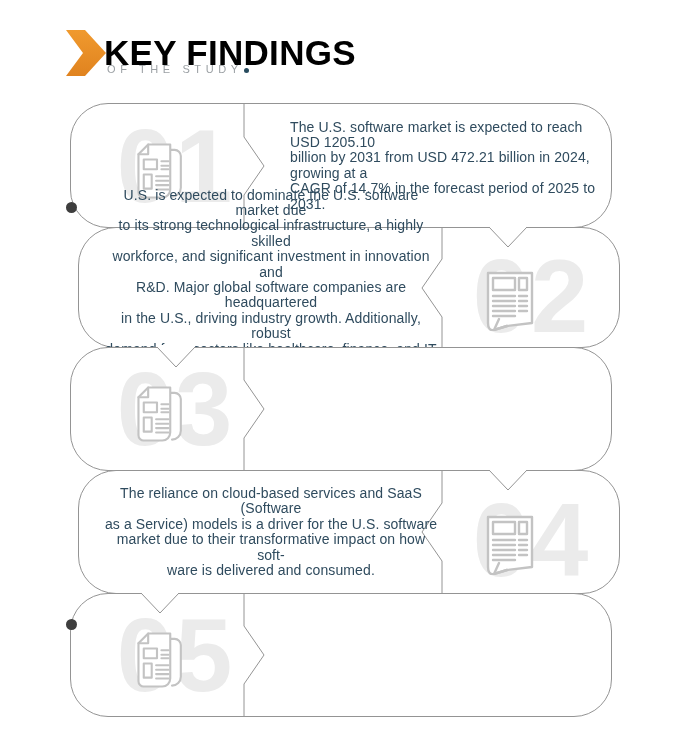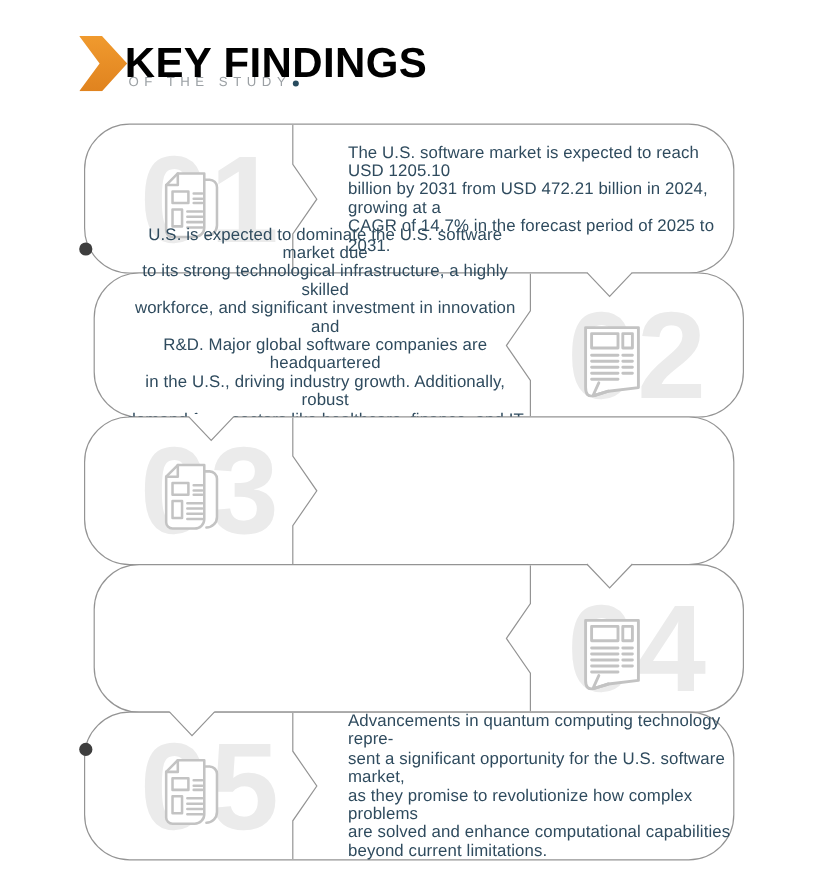--- a/index.html
+++ b/index.html
@@ -152,43 +152,42 @@
         <path d="M21,55 L8,59 L13,48"></path>
         <rect x="7" y="7" width="22" height="12"></rect>
         <rect x="33" y="7" width="8" height="12"></rect>
         <path d="M7,25 H29 M7,30 H29 M7,35 H29 M7,40 H29 M7,45 H29"></path>
         <path d="M33,25 H41 M33,30 H41 M33,35 H41 M33,40 H41"></path>
       </g>
     </svg>
     <svg class="divider" width="22" height="122" viewBox="0 0 22 122">
       <path d="M21,0 V32 L1,61 L21,90 V122" fill="none" stroke="#949494"></path>
     </svg>
+    <p class="txt">The reliance on cloud-based services and SaaS (Software
+as a Service) models is a driver for the U.S. software
+market due to their transformative impact on how soft-
+ware is delivered and consumed.</p>
   </section>
 
   <section class="bubble odd b5">
     <div class="num">05</div>
     <svg class="news" width="56" height="60" viewBox="0 0 62 68">
       <g stroke="#C3C3C3" stroke-width="2.4" fill="none" stroke-linejoin="round" stroke-linecap="round">
         <path d="M46,10 h5 a7,7 0 0 1 7,7 v36 a10,10 0 0 1 -10,10" fill="#fff"></path>
         <path d="M21,4 H46 V55 a9,9 0 0 1 -9,9 H16 a6,6 0 0 1 -6,-6 V15 Z" fill="#fff"></path>
         <path d="M21,4 V15 H10"></path>
         <rect x="16" y="21" width="15" height="11"></rect>
         <path d="M36,23 H44 M36,28 H44 M36,32 H44"></path>
         <rect x="16" y="38" width="9" height="16"></rect>
         <path d="M30,40 H44 M30,45 H44 M30,50 H44 M30,55 H44"></path>
       </g>
     </svg>
     <svg class="divider" width="22" height="122" viewBox="0 0 22 122">
       <path d="M1,0 V32 L21,61 L1,90 V122" fill="none" stroke="#949494"></path>
     </svg>
-    <p class="txt">Advancements in quantum computing technology repre-
-sent a significant opportunity for the U.S. software market,
-as they promise to revolutionize how complex problems
-are solved and enhance computational capabilities
-beyond current limitations.</p>
   </section>
 
   <svg class="tail tail-1" viewBox="0 0 40 24">
     <polygon points="1,0 39,0 39,2 20,22 1,2" fill="#fff"></polygon>
     <path d="M1,2 L20,22 L39,2" fill="none" stroke="#949494"></path>
   </svg>
   <svg class="tail tail-2" viewBox="0 0 40 24">
     <polygon points="1,0 39,0 39,2 20,22 1,2" fill="#fff"></polygon>
     <path d="M1,2 L20,22 L39,2" fill="none" stroke="#949494"></path>
   </svg>

